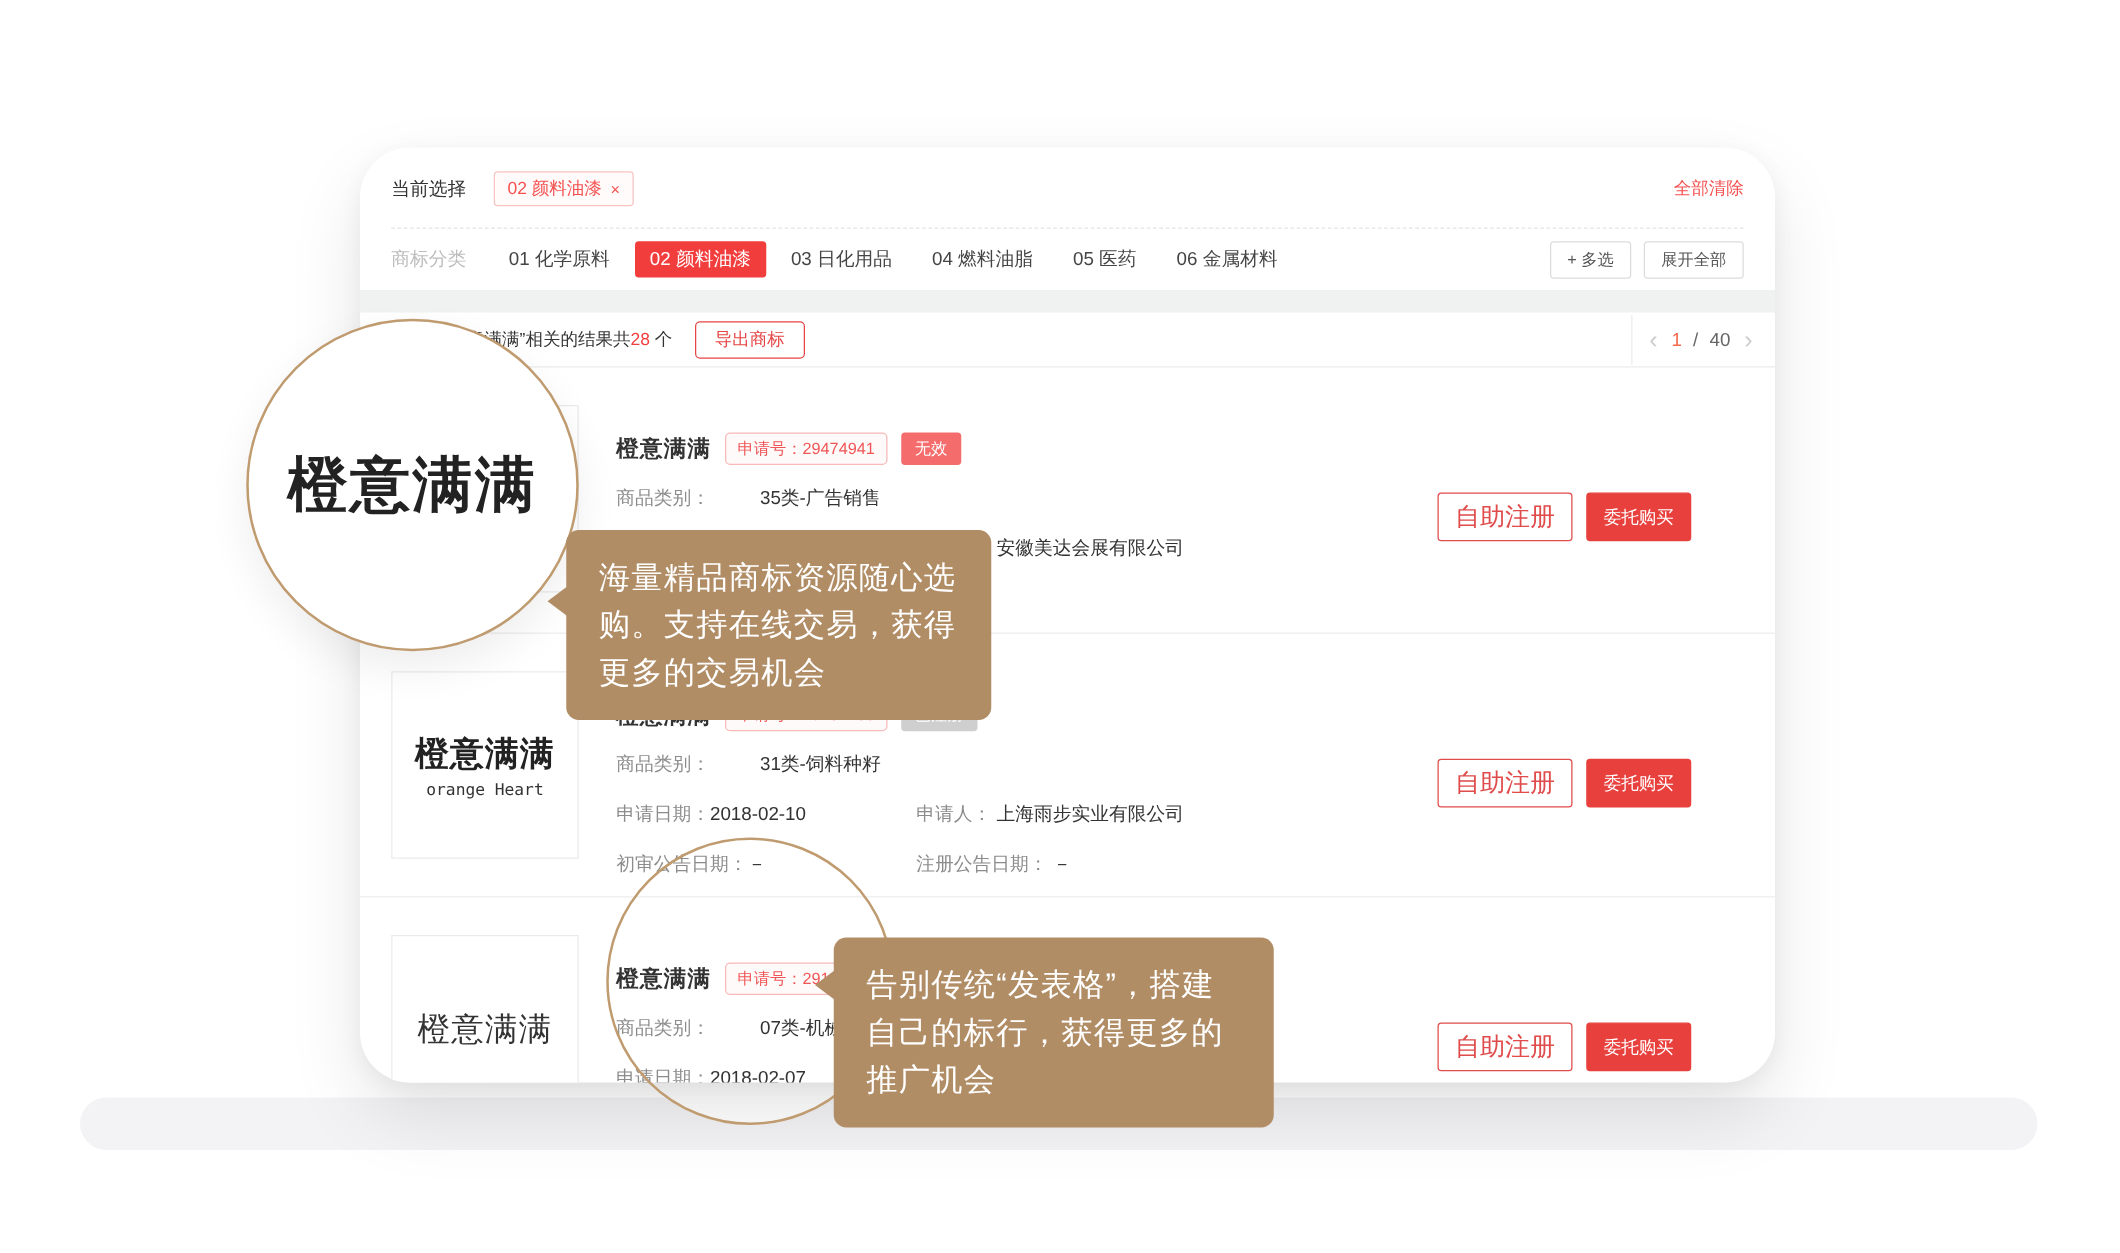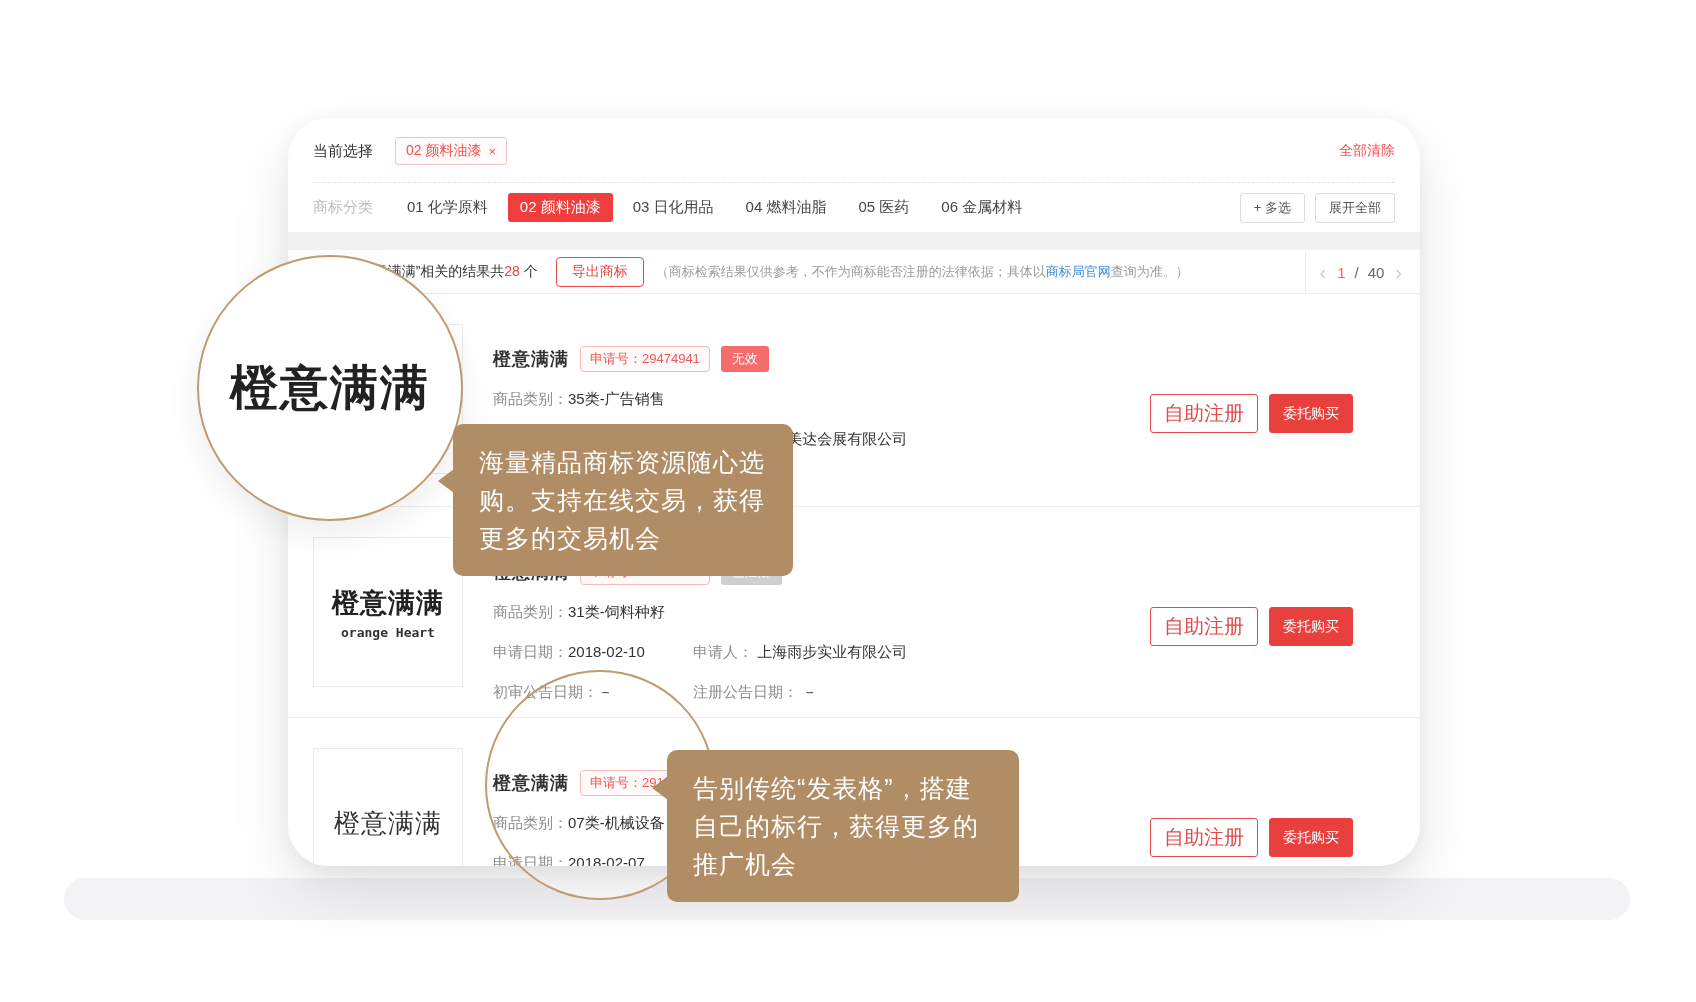--- a/index.html
+++ b/index.html
@@ -60,31 +60,31 @@
   
   .row { position:relative; border-bottom:1px solid #ededed; }
   .row:last-child { border-bottom:none; }
   .r1 { height:213px; } .r2 { height:211px; } .r3 { height:210px; }
   .thumb { position:absolute; left:25px; top:30px; width:150px; height:150px;
     border:1px solid #ebebeb; background:#fff; display:flex; flex-direction:column;
     align-items:center; justify-content:center; }
   .thumb .cn-serif { font-family:"DejaVu Serif","Liberation Serif",serif;
     font-size:27px; font-weight:bold; color:#222; letter-spacing:1px; }
   .thumb .en-mono { font-family:"DejaVu Sans Mono","Liberation Mono",monospace;
-    font-size:13px; font-weight:bold; color:#333; margin-top:4px; }
+    font-size:13px; font-weight:normal; color:#333; margin-top:4px; }
   .thumb .cn-sans { font-size:26px; color:#333; font-weight:500; letter-spacing:1px; }
   .details { position:absolute; left:205px; top:52px; }
   .title-line { display:flex; align-items:center; gap:11px; }
   .tm-name { font-size:18px; font-weight:bold; color:#333; letter-spacing:1px; }
   .app-tag { border:1px solid #f8b9b9; background:#fffafa; color:#f05656;
     font-size:13px; padding:3px 9px; border-radius:4px; }
   .badge { font-size:13px; color:#fff; padding:4px 11px; border-radius:3px; }
   .badge.invalid { background:#f56c6c; }
   .badge.registered { background:#cfcfcf; }
-  .fline { margin-top:14px; font-size:15px; line-height:26px; display:flex; }
+  .fline { margin-top:14px; font-size:15px; line-height:26px; display:flex;gap:40px; }
   .fline:first-of-type { margin-top:16px; }
   .fl-label { color:#8c8c8c; }
   .fl-value { color:#333; }
   .col1 { width:200px; display:flex; }
   .actions { position:absolute; right:67px; top:100px; display:flex; gap:11px; }
   .act-outline { border:1px solid #e04b4b; color:#e04b4b; background:#fff;
     font-size:20px; padding:5px 13px; border-radius:3px; cursor:pointer; white-space:nowrap; }
   .act-solid { border:1px solid #e8403d; background:#e8403d; color:#fff;
     font-size:14px; padding:5px 13px; border-radius:3px; cursor:pointer; white-space:nowrap; }
 
@@ -143,21 +143,20 @@
         </span>
       </div>
     </section>
 
     <div class="band"></div>
 
     <section>
       <div class="res-header">
         <span class="summary"><span>检索到“橙意满满”相关的结果共</span><span class="cnt">28</span><span> 个</span></span>
         <button class="export-btn">导出商标</button>
-        <span class="disclaimer"><span>（商标检索结果仅供参考，不作为商标能否注册的法律依据；具体以</span><span class="lnk">商标局官网</span><span>查询为准。）</span></span>
         <span class="vdiv"></span>
         <span class="pager">
           <span class="pg-arrow">‹</span>
           <span class="pg-cur">1</span>
           <span class="pg-sep">/</span>
           <span class="pg-total">40</span>
           <span class="pg-arrow">›</span>
         </span>
       </div>
 

